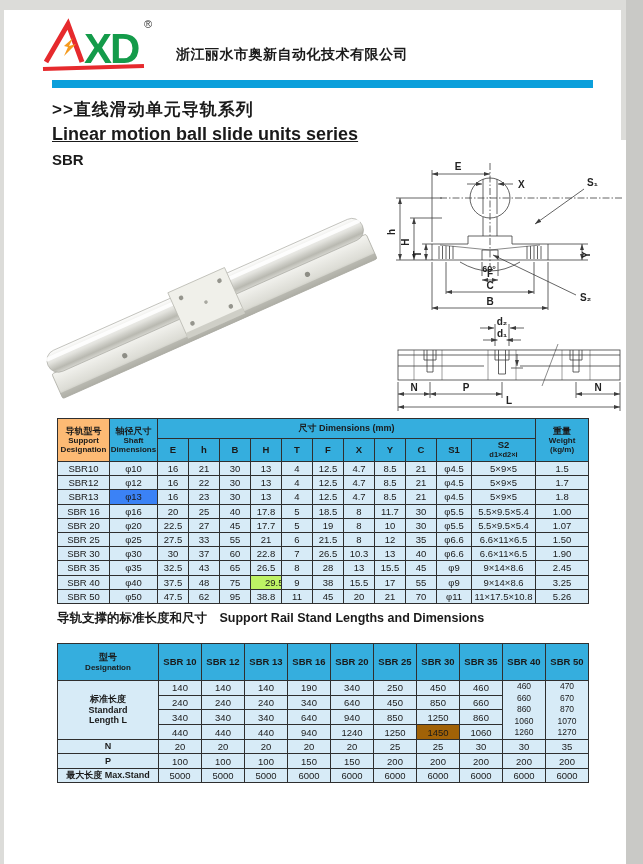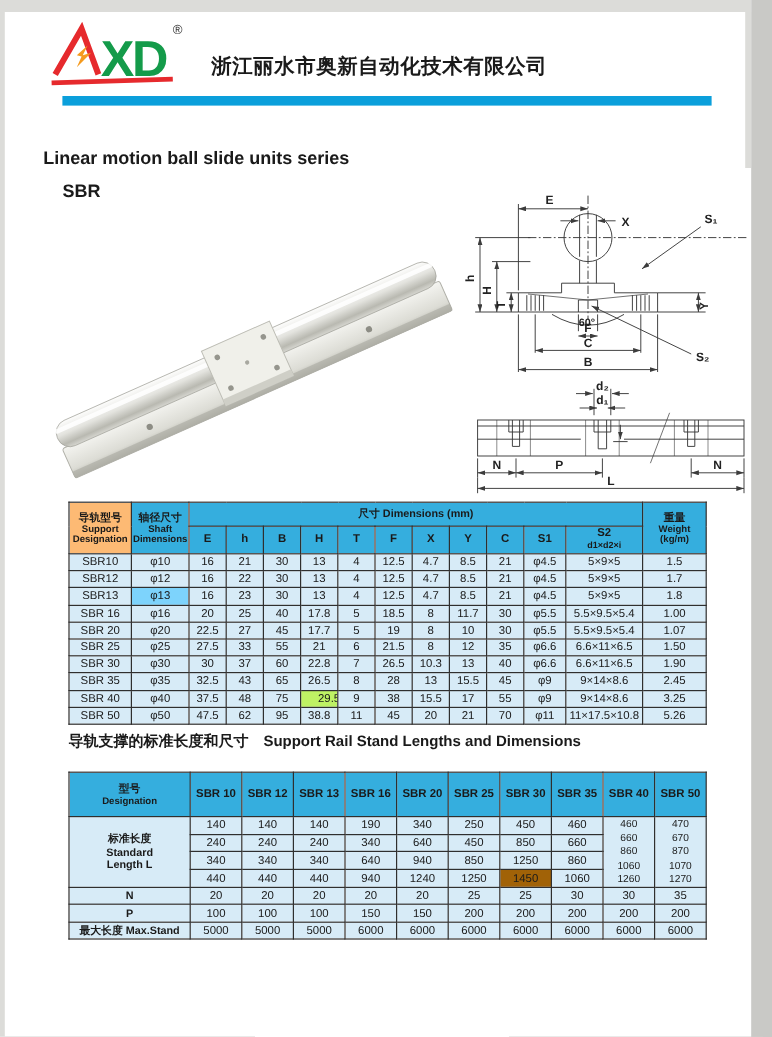--- a/index.html
+++ b/index.html
@@ -4,26 +4,26 @@
 <style>
   html,body{margin:0;padding:0;background:#c9c9c6;}
   .page{position:relative;width:626px;height:864px;background:#ffffff;
         font-family:"Liberation Sans",sans-serif;color:#1a1a1a;overflow:hidden;}
   .edge-top{position:absolute;left:0;top:0;width:643px;height:10px;background:#dcdcd9;}
   .edge-left{position:absolute;left:0;top:0;width:4px;height:864px;background:#dcdcd9;}
   .edge-right{position:absolute;right:0;top:0;width:5px;height:140px;background:#dcdcd9;}
 
   .logo{position:absolute;left:40px;top:16px;}
   .company{position:absolute;left:176px;top:46px;line-height:1.15;}
-  .company .cn{font-size:17px;font-weight:bold;letter-spacing:.5px;}
+  .company .cn{font-size:14px;font-weight:bold;letter-spacing:.5px;}
   .company .en{font-size:8.6px;font-weight:bold;}
   .bluebar{position:absolute;left:52px;top:80px;width:541px;height:8px;}
 
   .title-cn{position:absolute;left:52px;top:98px;font-size:17px;font-weight:bold;letter-spacing:1px;}
-  .title-en{position:absolute;left:36px;top:124px;font-size:15px;font-weight:bold;}
+  .title-en{position:absolute;left:52px;top:124px;font-size:18px;font-weight:bold;text-decoration:underline;}
   .title-model{position:absolute;left:52px;top:151px;font-size:15px;font-weight:bold;}
 
   .photo{position:absolute;left:35px;top:192px;}
   .diag1{position:absolute;left:382px;top:158px;}
   .diag2{position:absolute;left:384px;top:314px;}
   .dlab{font-size:10px;font-weight:bold;fill:#222;font-family:"Liberation Sans",sans-serif;}
   .dlab-s{font-size:9px;font-weight:bold;fill:#222;font-family:"Liberation Sans",sans-serif;}
 
   table.t{border-collapse:collapse;table-layout:fixed;}
   table.t th,table.t td{border:1px solid #2f2f2f;text-align:center;vertical-align:middle;
@@ -63,20 +63,21 @@
     <polygon points="24,30 33,22 29,30 36,28 24,40 28,31" fill="#f59a1e"></polygon>
     <text x="44" y="47" font-size="42" font-weight="bold" fill="#149b4a" letter-spacing="-2" font-family="Liberation Sans, sans-serif">XD</text>
     <path d="M3,53 L104,50" stroke="#e62a2d" stroke-width="4"></path>
     <text x="104" y="12" font-size="11" fill="#333" font-family="Liberation Sans, sans-serif">®</text>
   </svg>
   <div class="company">
     <div class="cn">浙江丽水市奥新自动化技术有限公司</div>
   </div>
   <div class="bluebar" style="background:#0b9fdb"></div>
 
+  <div class="title-cn">&gt;&gt;直线滑动单元导轨系列</div>
   <div class="title-en">Linear motion ball slide units series</div>
   <div class="title-model">SBR</div>
 
   <svg class="photo" width="350" height="220" viewBox="0 0 350 220">
     <defs>
       <linearGradient id="rodG" x1="0" y1="0" x2="0" y2="1">
         <stop offset="0" stop-color="#fdfdfc"></stop>
           <stop offset="0.45" stop-color="#e3e3de"></stop>
         <stop offset="0.8" stop-color="#b9b9b1"></stop>
           <stop offset="1" stop-color="#d7d7d1"></stop>
@@ -305,21 +306,21 @@
           <td style="background: rgb(215, 235, 247);">12.5</td>
           <td style="background: rgb(215, 235, 247);">4.7</td>
           <td style="background: rgb(215, 235, 247);">8.5</td>
           <td style="background: rgb(215, 235, 247);">21</td>
           <td style="background: rgb(215, 235, 247);">φ4.5</td>
           <td style="background: rgb(215, 235, 247);">5×9×5</td>
           <td style="background: rgb(215, 235, 247);">1.7</td>
         </tr>
         <tr>
           <td style="background: rgb(215, 235, 247);">SBR13</td>
-          <td style="background: #7dd3fc;">φ13</td>
+          <td style="background: #3b82f6;">φ13</td>
           <td style="background: rgb(215, 235, 247);">16</td>
           <td style="background: rgb(215, 235, 247);">23</td>
           <td style="background: rgb(215, 235, 247);">30</td>
           <td style="background: rgb(215, 235, 247);">13</td>
           <td style="background: rgb(215, 235, 247);">4</td>
           <td style="background: rgb(215, 235, 247);">12.5</td>
           <td style="background: rgb(215, 235, 247);">4.7</td>
           <td style="background: rgb(215, 235, 247);">8.5</td>
           <td style="background: rgb(215, 235, 247);">21</td>
           <td style="background: rgb(215, 235, 247);">φ4.5</td>

